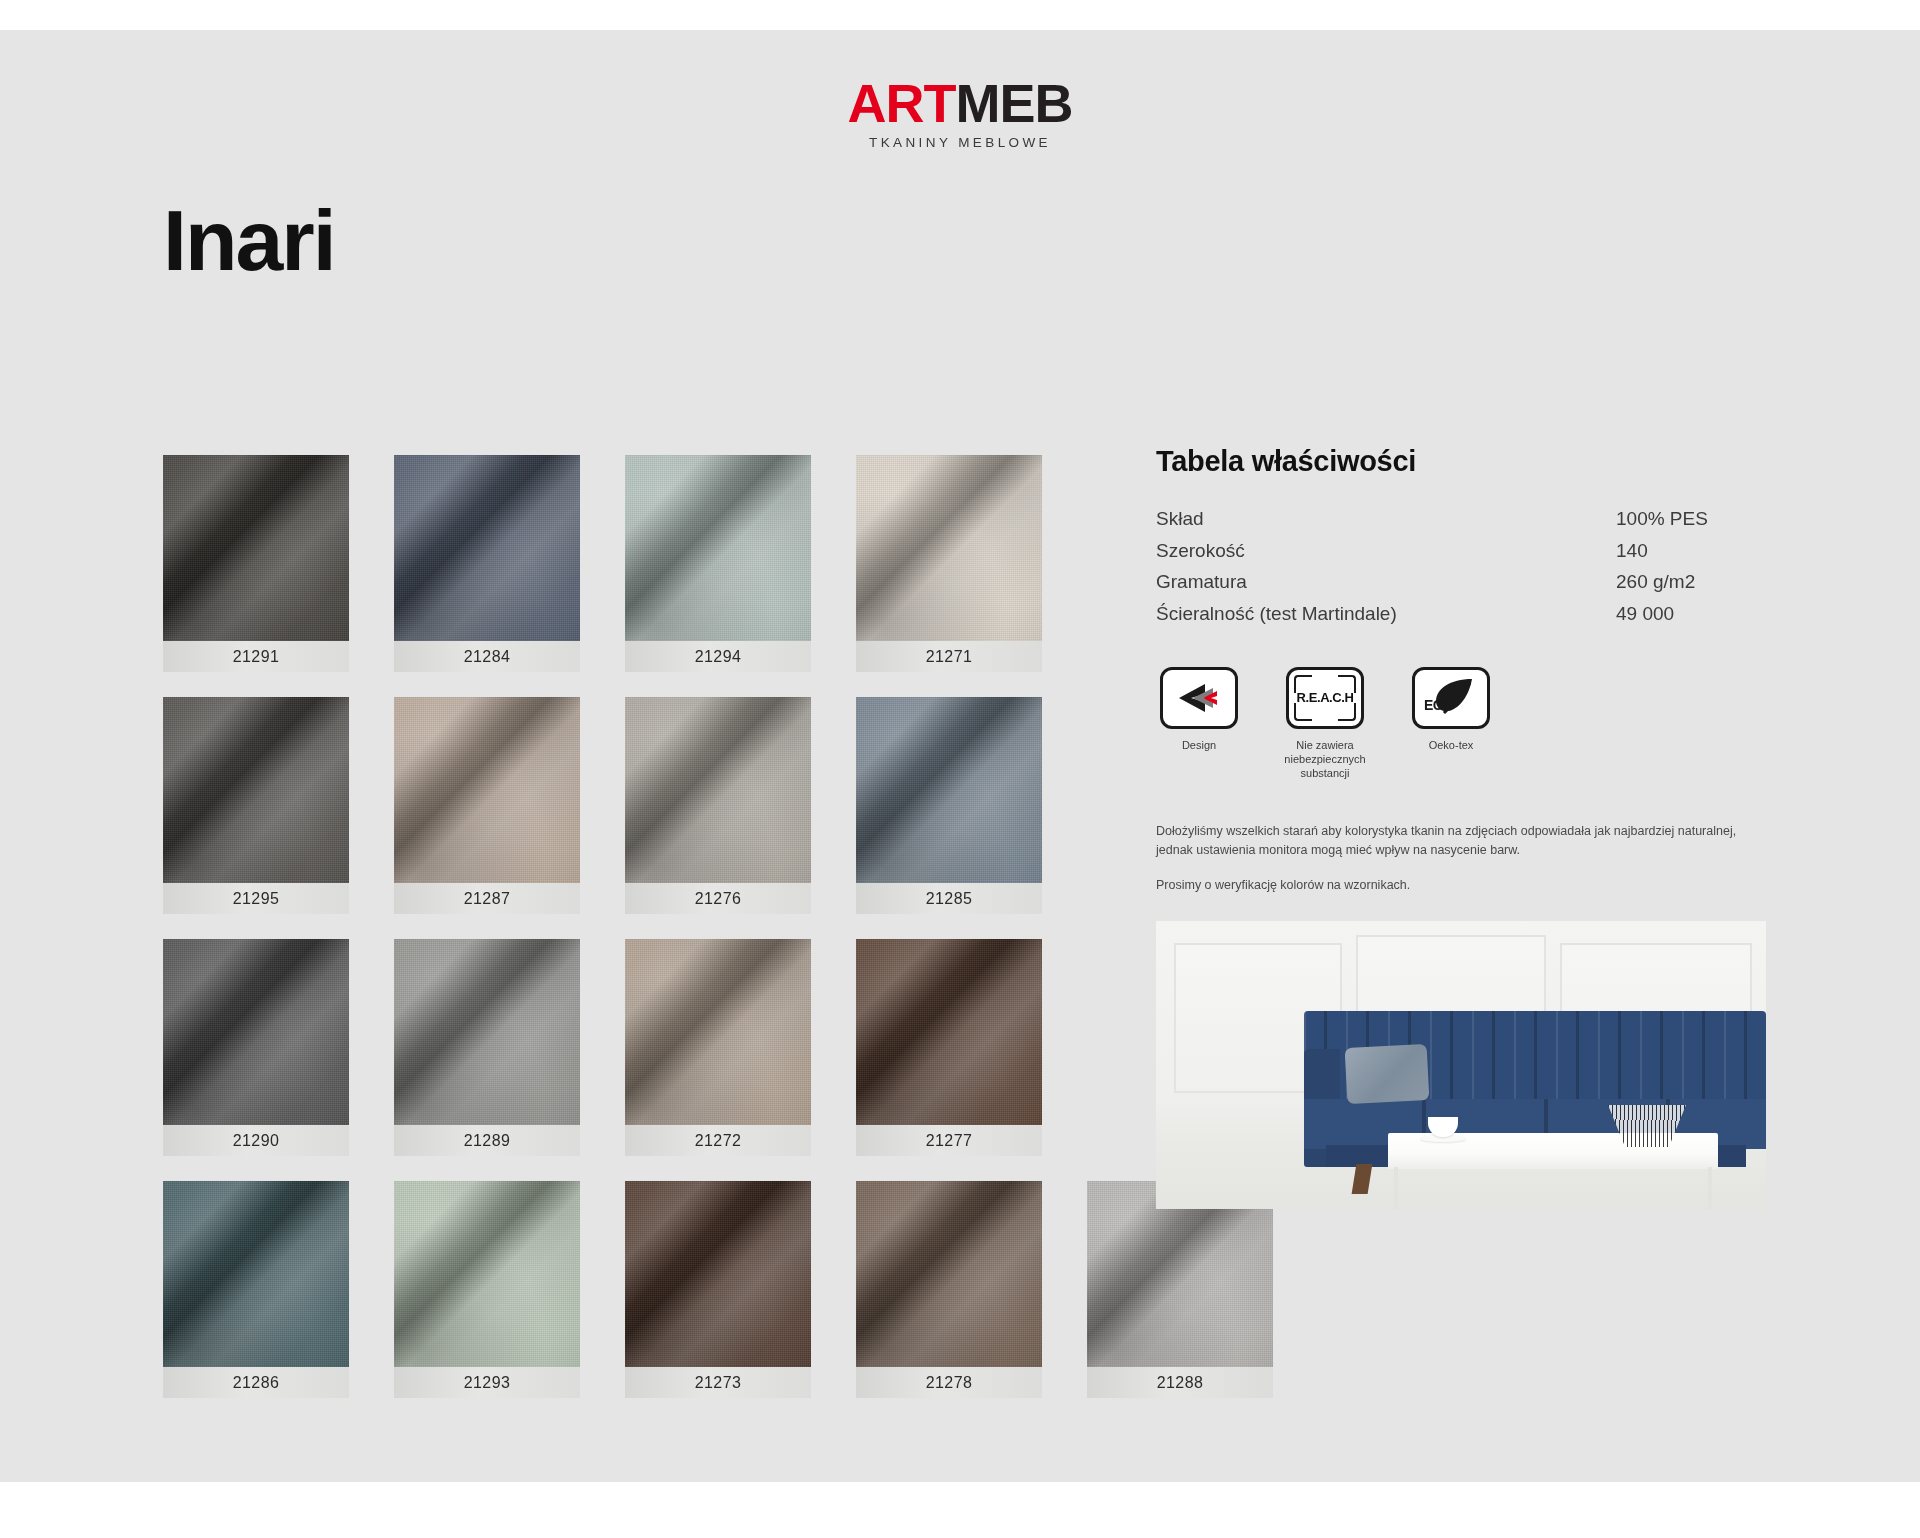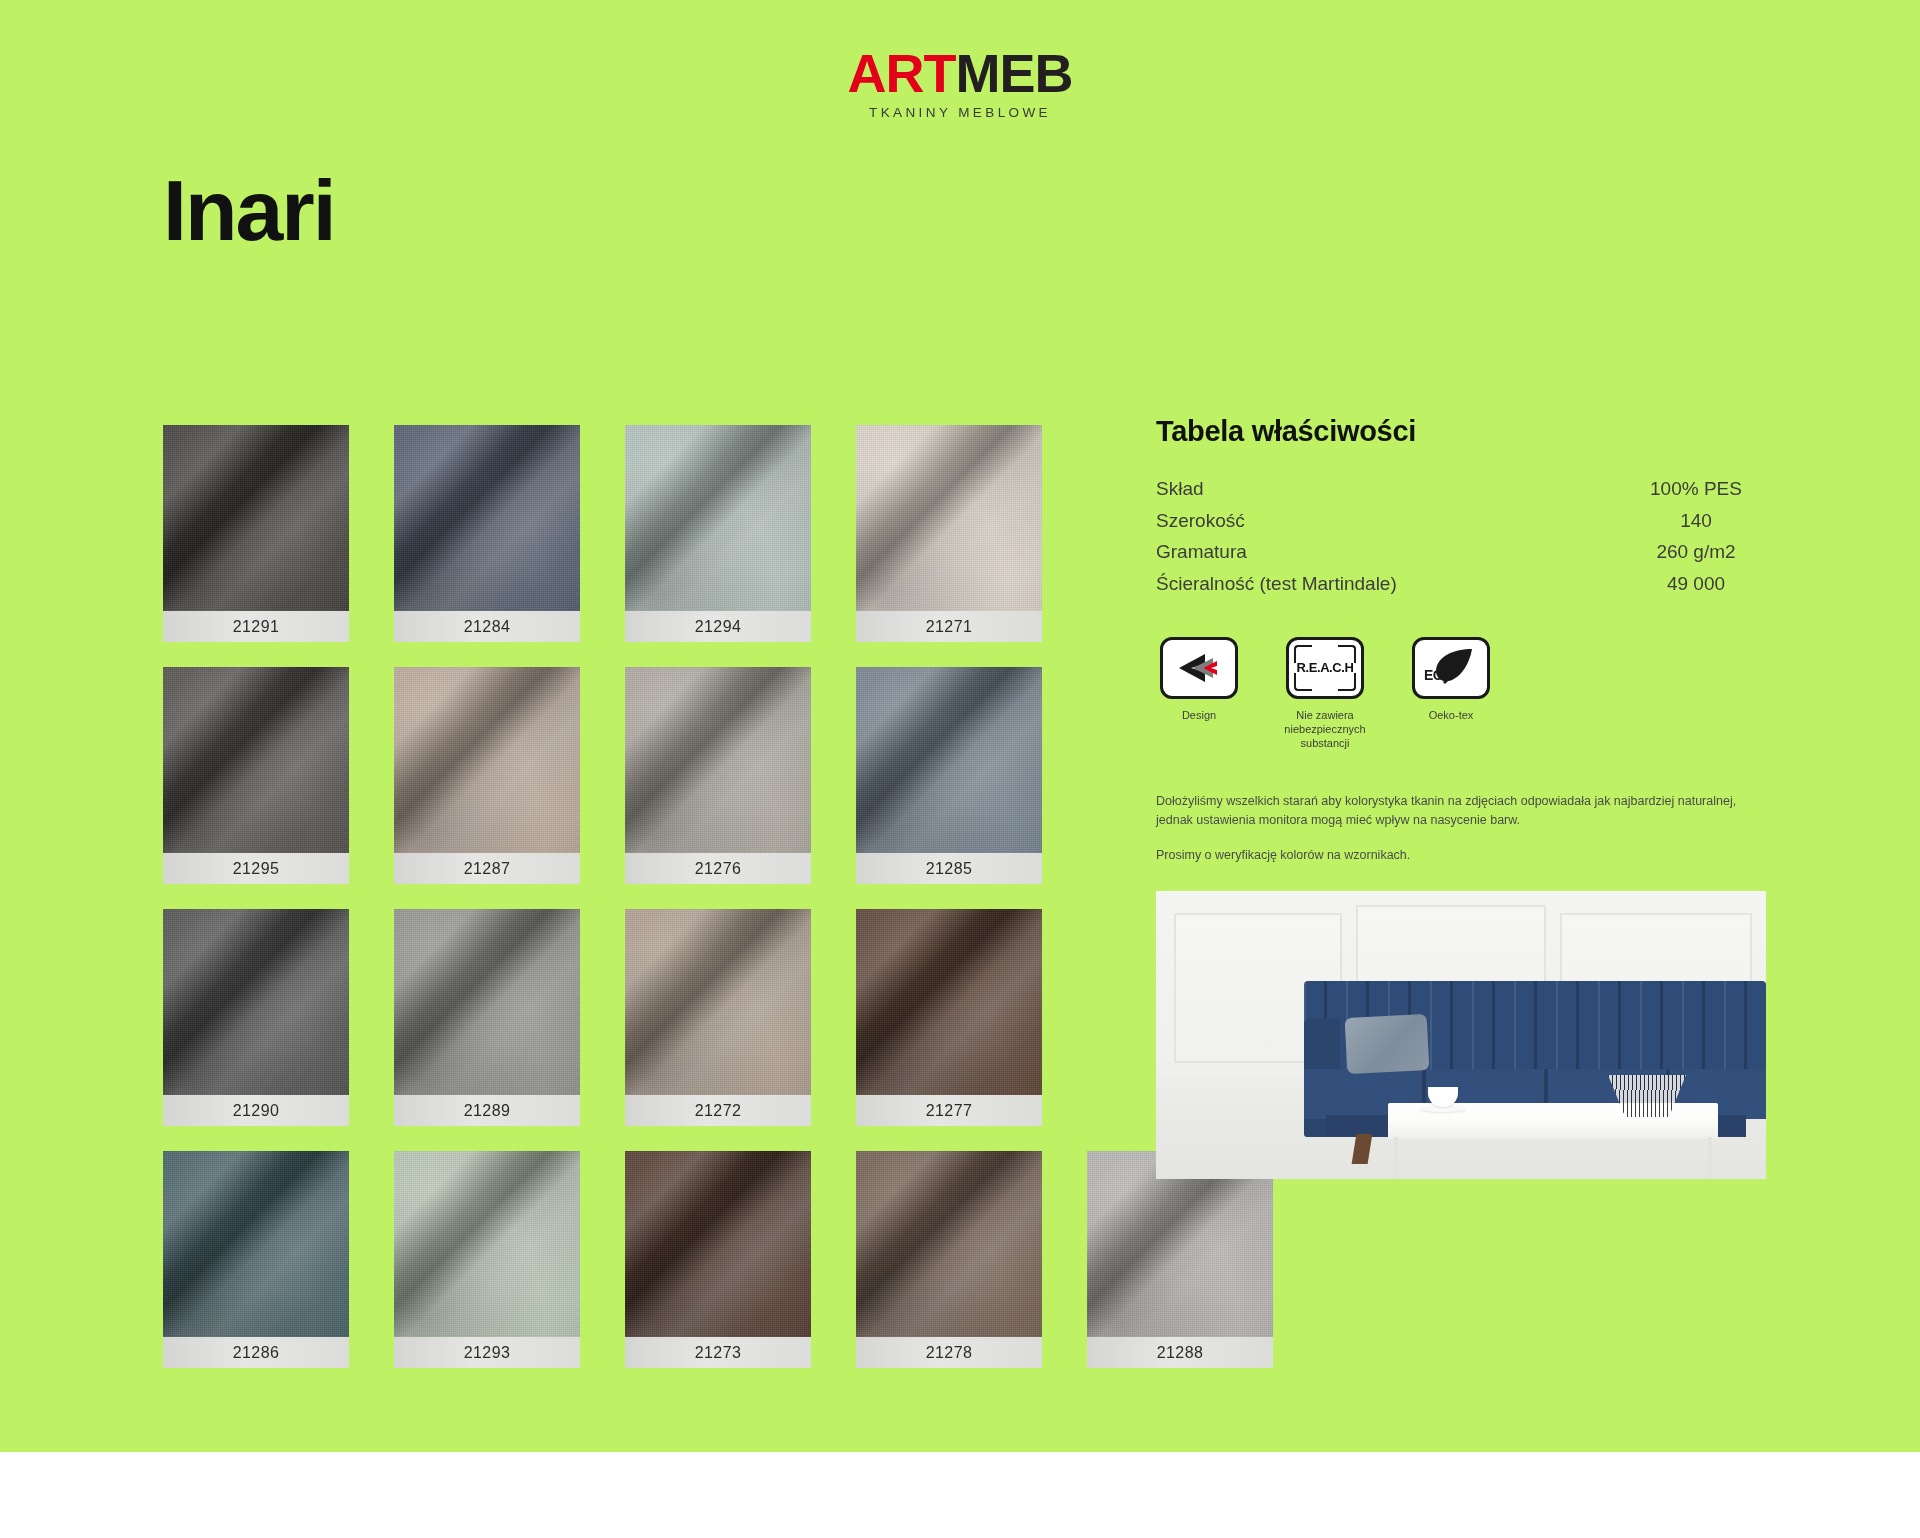--- a/index.html
+++ b/index.html
@@ -9,21 +9,22 @@
     height: 1538px;
     background: #ffffff;
     font-family: "Liberation Sans", sans-serif;
     overflow: hidden;
   }
 
   .page {
     position: relative;
     width: 1920px;
     height: 1452px;
-    background: #bef264;
+    background: #e5e5e5;
+    margin-top: 30px;
   }
 
   
   .logo-block {
     position: absolute;
     top: 46px;
     left: 0;
     width: 1920px;
     text-align: center;
   }
@@ -144,21 +145,21 @@
     margin-bottom: 28px;
   }
   .props-table { width: 100%; border-collapse: collapse; }
   .props-table td {
     font-size: 19px;
     color: #3c3c3c;
     padding: 0 0 6px 0;
     vertical-align: top;
     line-height: 1.35;
   }
-  .props-table td.val { width: 160px; text-align: center; }
+  .props-table td.val { width: 160px; text-align: left; }
 
   .badges {
     display: flex;
     gap: 40px;
     margin-top: 34px;
   }
   .badge { width: 86px; text-align: center; }
   .badge-box {
     width: 78px;
     height: 62px;

